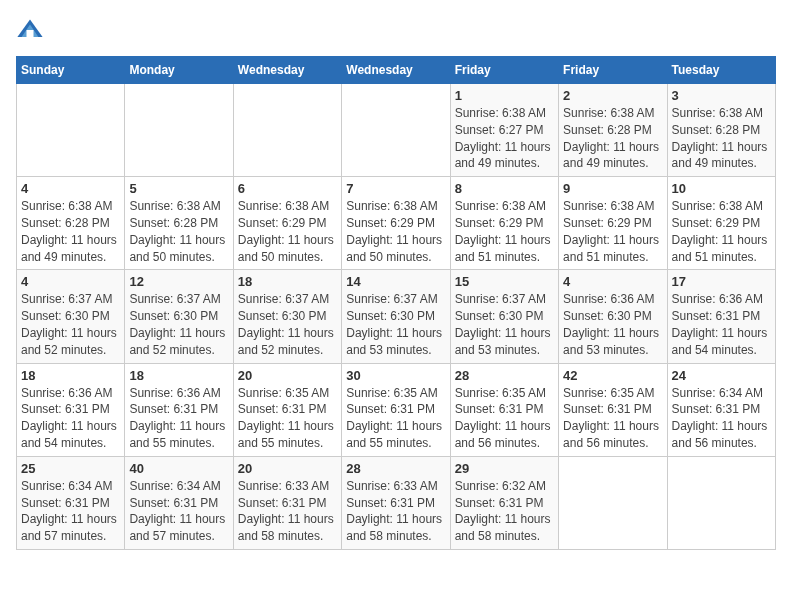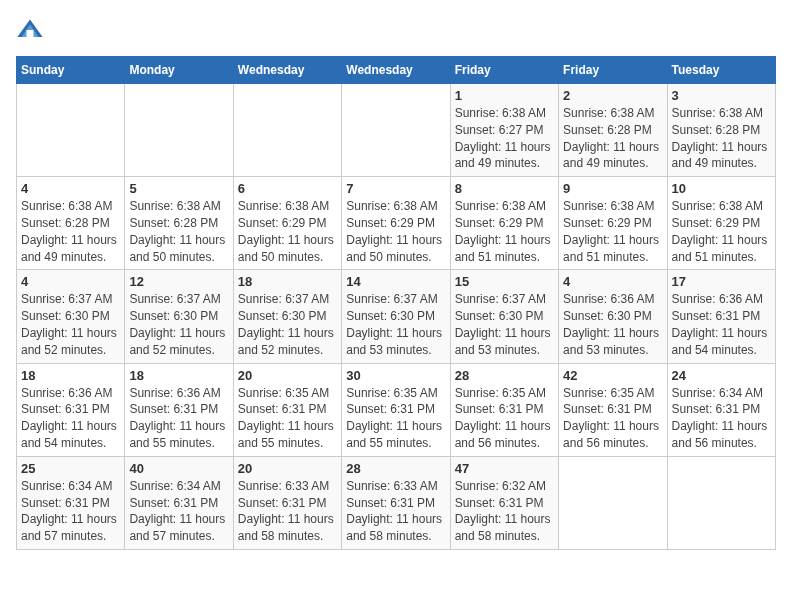--- a/index.html
+++ b/index.html
@@ -244,20 +244,20 @@
         </td>
         <td>
           <span class="day-num">20</span>
           <div class="day-info">Sunrise: 6:33 AM<br>Sunset: 6:31 PM<br>Daylight: 11 hours<br>and 58 minutes.</div>
         </td>
         <td>
           <span class="day-num">28</span>
           <div class="day-info">Sunrise: 6:33 AM<br>Sunset: 6:31 PM<br>Daylight: 11 hours<br>and 58 minutes.</div>
         </td>
         <td>
-          <span class="day-num">47</span>
+          <span class="day-num">29</span>
           <div class="day-info">Sunrise: 6:32 AM<br>Sunset: 6:31 PM<br>Daylight: 11 hours<br>and 58 minutes.</div>
         </td>
         <td class="empty-cell"></td>
         <td class="empty-cell"></td>
       </tr>
     </tbody>
 </table>
 
 </body></html>

